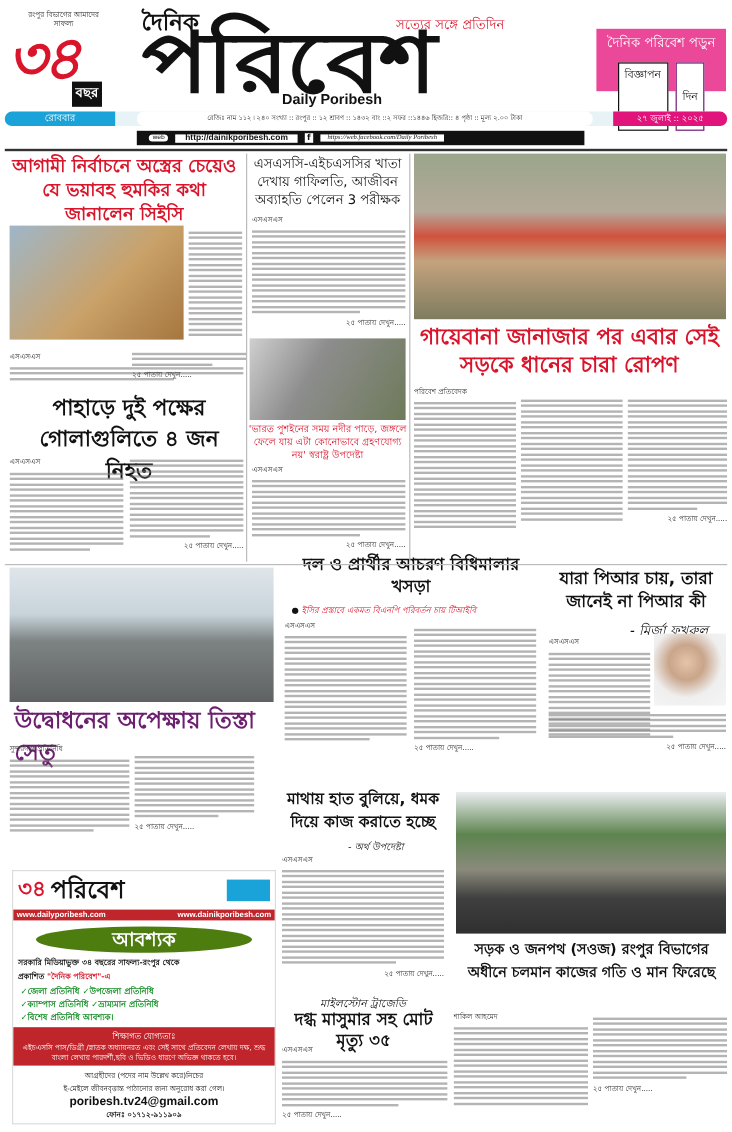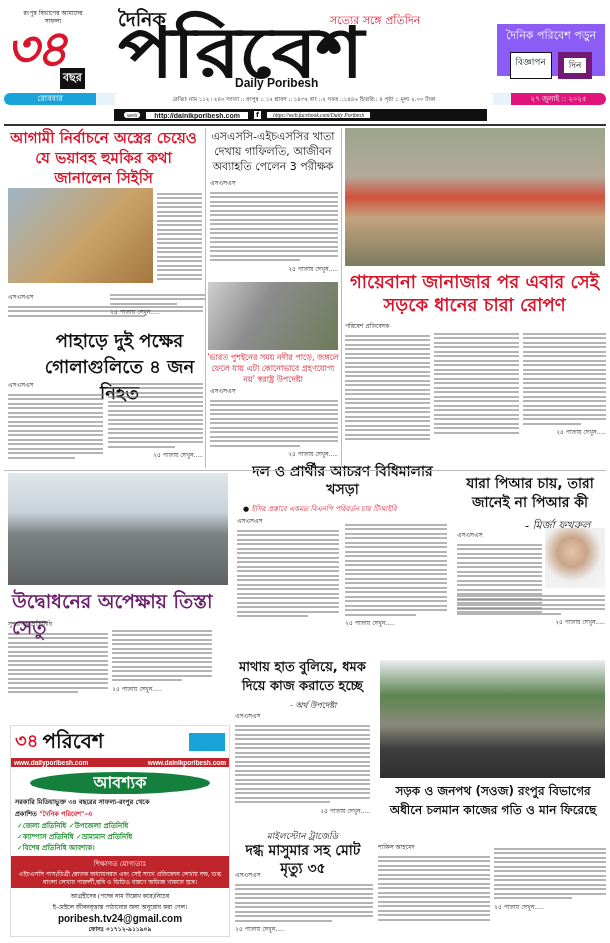--- a/index.html
+++ b/index.html
@@ -22,25 +22,25 @@
 <div class="abs" style="left:0;top:0;width:610px;height:88px;">
   <div class="abs" style="left:18px;top:9px;width:70px;font-size:6px;text-align:center;line-height:8px;color:#222">রংপুর বিভাগের আমাদের সাফল্য</div>
   <div class="abs" style="left:6px;top:22px;font-size:50px;font-weight:bold;color:#d9152b;line-height:54px;font-style:italic;letter-spacing:-3px">৩৪</div>
   <div class="abs" style="left:60px;top:68px;background:#111;color:#fff;font-size:11px;font-weight:bold;padding:1px 3px">বছর</div>
 
   <div class="abs" style="left:118px;top:6px;font-size:19px;font-weight:bold;color:#111;line-height:26px">দৈনিক</div>
   <div class="abs" style="left:118px;top:18px;font-size:70px;font-weight:900;color:#111;line-height:70px;letter-spacing:-2px;transform:scaleX(1.18);transform-origin:left">পরিবেশ</div>
   <div class="abs" style="left:235px;top:76px;font-size:12px;font-weight:bold;font-family:'Liberation Sans',sans-serif;color:#111">Daily Poribesh</div>
   <div class="abs" style="left:330px;top:12px;font-size:11px;color:#d9152b">সত্যের সঙ্গে প্রতিদিন</div>
 
-  <div class="abs" style="left:497px;top:24px;width:108px;height:52px;background:#8b5cf6;">
+  <div class="abs" style="left:497px;top:24px;width:108px;height:52px;background:#ec4899;">
     <div style="color:#fff;font-size:11px;text-align:center;margin-top:3px">দৈনিক পরিবেশ পড়ুন</div>
     <div style="display:flex;justify-content:center;gap:6px;margin-top:6px">
       <span style="background:#fff;color:#111;font-size:9px;padding:2px 5px;border:1px solid #111">বিজ্ঞাপন</span>
-      <span style="background:#fff;color:#111;font-size:9px;padding:0 5px;border:6px solid #701a75">দিন</span>
+      <span style="background:#fff;color:#111;font-size:9px;padding:20px 5px;border:1px solid #701a75">দিন</span>
     </div>
   </div>
 </div>
 
 <div class="abs" style="left:4px;top:93px;width:602px;height:12px;background:#e8f3f8;border-radius:6px;">
   <div class="abs" style="left:0;top:0;width:92px;height:12px;background:#1aa3d9;color:#fff;font-size:8px;text-align:center;line-height:12px;border-radius:6px 0 0 6px">রোববার</div>
   <div class="abs" style="left:110px;top:0;width:380px;height:12px;font-size:5.5px;line-height:12px;text-align:center;color:#222;background:#fff;border-radius:6px;overflow:hidden;white-space:nowrap">রেজিঃ নাম ১১২ ৷ ২৪০ সংখ্যা :: রংপুর :: ১২ শ্রাবণ :: ১৪৩২ বাং ::২ সফর ::১৪৪৬ হিজরি:: ৪ পৃষ্ঠা :: মূল্য ২.০০ টাকা</div>
   <div class="abs" style="right:0;top:0;width:95px;height:12px;background:#e0147a;color:#fff;font-size:7px;text-align:center;line-height:12px;border-radius:0 6px 6px 0">২৭ জুলাই :: ২০২৫</div>
 </div>
 
@@ -122,21 +122,21 @@
     <i class="ln"></i>
     <i class="ln"></i>
     <i class="ln"></i>
     <i class="ln"></i>
     <i class="ln"></i>
     <i class="ln"></i>
     <i class="ln s"></i>
   <div class="cont" style="text-align:right">২৫ পাতায় দেখুন.....</div>
 </div>
 
-<div class="abs hl-black center" style="left:27px;top:328px;width:185px;font-size:18px;line-height:26px;font-weight:bold">পাহাড়ে দুই পক্ষের গোলাগুলিতে ৪ জন নিহত</div>
+<div class="abs hl-black center" style="left:15px;top:328px;width:185px;font-size:18px;line-height:26px;font-weight:bold">পাহাড়ে দুই পক্ষের গোলাগুলিতে ৪ জন নিহত</div>
 <div class="col" style="left:8px;top:380px;width:95px;height:88px">
   <div class="by">এসএসএস</div>
   <i class="ln"></i>
     <i class="ln"></i>
     <i class="ln"></i>
     <i class="ln"></i>
     <i class="ln"></i>
     <i class="ln"></i>
     <i class="ln"></i>
     <i class="ln"></i>
@@ -445,21 +445,21 @@
 <div class="abs" style="left:10px;top:725px;width:220px;height:212px;border:1px solid #ddd;background:#fff;overflow:hidden">
   <div style="height:32px;display:flex;align-items:center;gap:4px;padding:0 4px">
     <span style="color:#d9152b;font-size:18px;font-weight:bold">৩৪</span>
     <span style="font-size:20px;font-weight:900">পরিবেশ</span>
     <span style="margin-left:auto;width:36px;height:18px;background:#1aa3d9"></span>
   </div>
   <div style="background:#c0252b;color:#fff;font-size:6.5px;font-weight:bold;display:flex;justify-content:space-between;padding:1px 3px;font-family:'Liberation Sans',sans-serif">
     <span>www.dailyporibesh.com</span>
     <span>www.dainikporibesh.com</span>
   </div>
-  <div style="margin:5px auto 3px;width:180px;height:22px;background:#15803d;border-radius:50%;color:#fff;font-size:16px;font-weight:bold;text-align:center;line-height:22px">আবশ্যক</div>
+  <div style="margin:5px auto 3px;width:180px;height:22px;background:#4d7c0f;border-radius:50%;color:#fff;font-size:16px;font-weight:bold;text-align:center;line-height:22px">আবশ্যক</div>
   <div style="font-size:6.5px;font-weight:bold;padding:0 4px">সরকারি মিডিয়াভুক্ত ৩৪ বছরের সাফল্য-রংপুর থেকে</div>
   <div style="font-size:6.5px;font-weight:bold;padding:1px 4px">
     <span>প্রকাশিত</span>
     <span style="color:#d9152b">"দৈনিক পরিবেশ"-এ</span>
   </div>
   <div style="font-size:7px;font-weight:bold;color:#1a8f2a;padding:0 6px;line-height:11px;text-align:left">
     <span>✓জেলা প্রতিনিধি</span>
     <span>✓উপজেলা প্রতিনিধি</span><br>
     <span>✓ক্যাম্পাস প্রতিনিধি</span>
     <span>✓ভ্রাম্যমান প্রতিনিধি</span><br>

